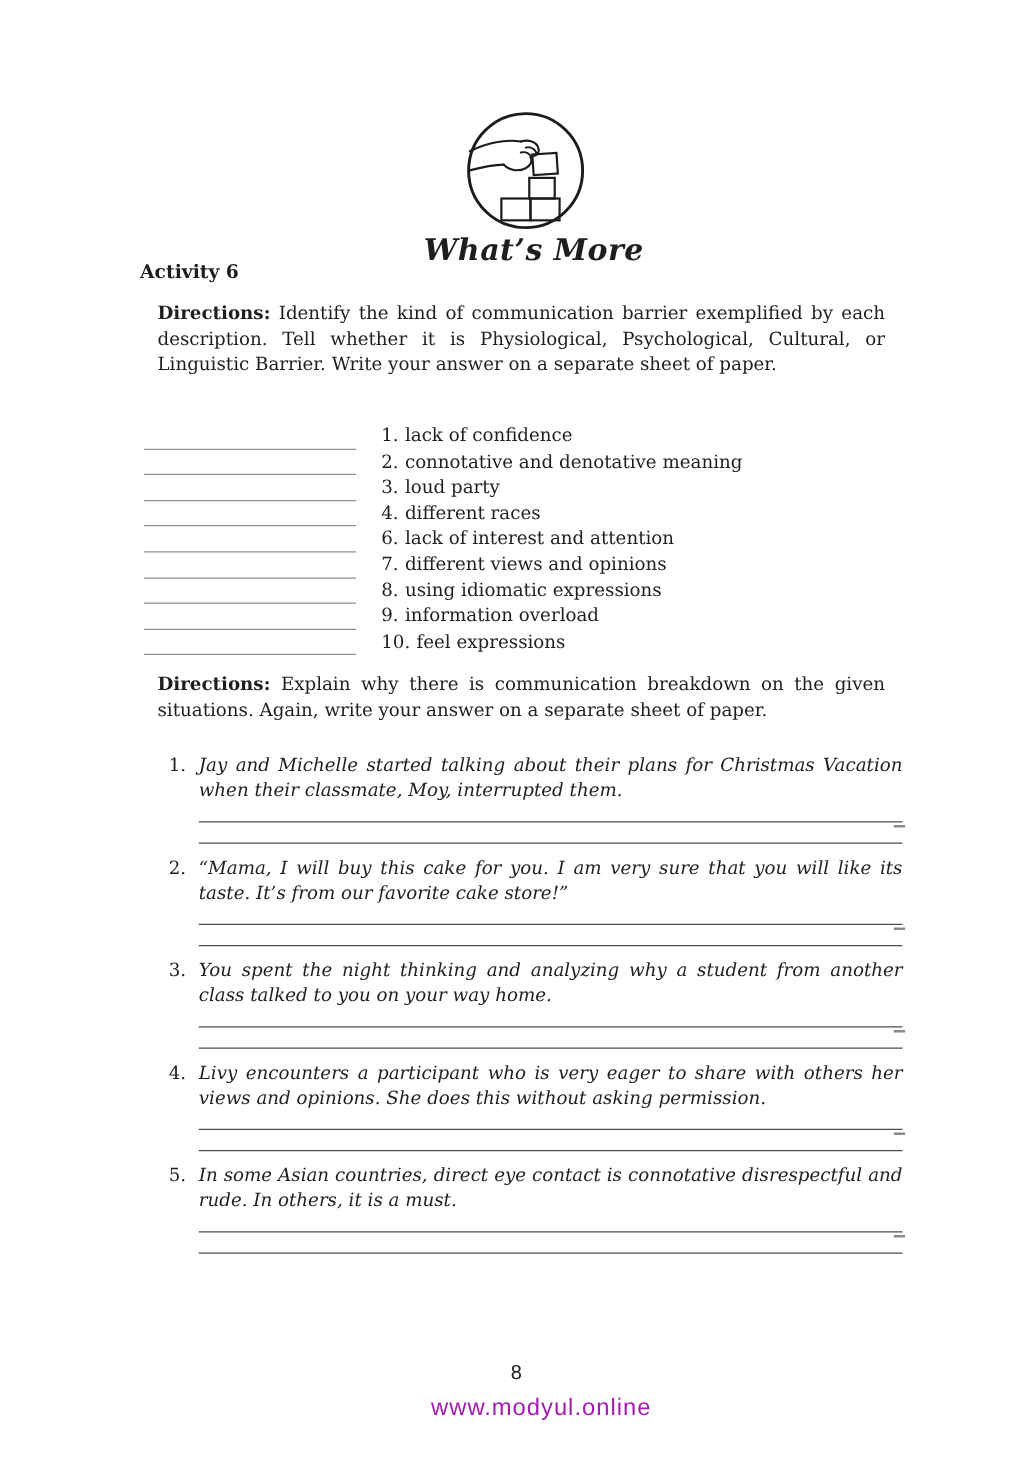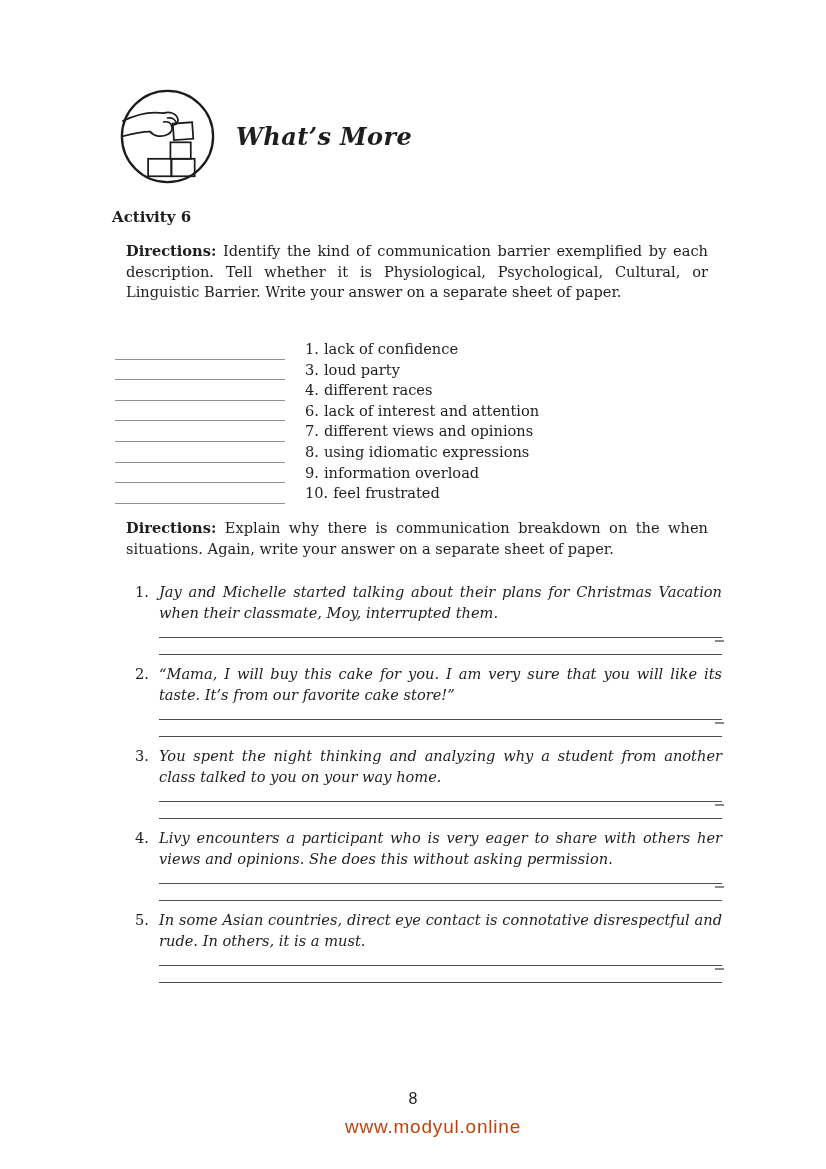--- a/index.html
+++ b/index.html
@@ -8,21 +8,21 @@
     width: 826px;
     height: 1169px;
     background: #ffffff;
     font-family: "DejaVu Serif", serif;
     color: #1e1e1e;
     overflow: hidden;
   }
   .content { padding: 0 104px 0 112px; }
 
   
-  .header { display: flex; align-items: center; margin-top: 88px; height: 97px; }
+  .header { display: flex; align-items: center; margin-top: 88px; height: 97px; flex-direction: column; }
   .icon-wrap { width: 97px; height: 97px; flex: none; margin-left: 7px; }
   .icon-wrap svg { width: 100%; height: 100%; display: block; }
   .page-title {
     margin-left: 20px;
     font-size: 24px;
     font-weight: bold;
     font-style: italic;
     letter-spacing: 0.4px;
   }
 
@@ -68,21 +68,21 @@
   .page-num {
     position: absolute; top: 1090px; left: 0; right: 0;
     text-align: center;
     font-family: "Liberation Sans", sans-serif;
     font-size: 16px; color: #1e1e1e;
   }
   .watermark {
     position: absolute; top: 1116px; left: 0; right: 0;
     text-align: center;
     font-family: "Liberation Sans", sans-serif;
-    font-size: 19px; color: #c2410c; letter-spacing: 0.8px; margin-left: 40px;
+    font-size: 19px; color: #a21caf; letter-spacing: 0.8px; margin-left: 40px;
   }
 </style>
 </head>
 <body>
 
 <div class="page">
   <div class="content">
 
     <div class="header">
       <div class="icon-wrap">
@@ -105,20 +105,24 @@
 
     <div class="act-heading">Activity 6</div>
     <p class="directions"><span class="dir-label">Directions:</span> <span>Identify the kind of communication barrier exemplified by each description.  Tell whether it is Physiological, Psychological, Cultural, or Linguistic Barrier.  Write your answer on a separate sheet of paper.</span></p>
 
     <div class="a1-list">
   <div class="a1-row">
     <span class="a1-blank"></span>
     <span class="a1-text"><span class="num">1.</span><span>lack of confidence</span></span>
   </div>
 
+  <div class="a1-row">
+    <span class="a1-blank"></span>
+    <span class="a1-text"><span class="num">2.</span><span>connotative and denotative meaning</span></span>
+  </div>
 
   <div class="a1-row">
     <span class="a1-blank"></span>
     <span class="a1-text"><span class="num">3.</span><span>loud party</span></span>
   </div>
 
   <div class="a1-row">
     <span class="a1-blank"></span>
     <span class="a1-text"><span class="num">4.</span><span>different races</span></span>
   </div>
@@ -139,25 +143,25 @@
     <span class="a1-text"><span class="num">8.</span><span>using idiomatic expressions</span></span>
   </div>
 
   <div class="a1-row">
     <span class="a1-blank"></span>
     <span class="a1-text"><span class="num">9.</span><span>information overload</span></span>
   </div>
 
   <div class="a1-row">
     <span class="a1-blank"></span>
-    <span class="a1-text"><span class="num">10.</span><span>feel frustrated</span></span>
+    <span class="a1-text"><span class="num">10.</span><span>feel expressions</span></span>
   </div>
 </div>
 
-    <p class="directions"><span class="dir-label">Directions:</span> <span>Explain why there is communication breakdown on the when situations.  Again, write your answer on a separate sheet of paper.</span></p>
+    <p class="directions"><span class="dir-label">Directions:</span> <span>Explain why there is communication breakdown on the given situations.  Again, write your answer on a separate sheet of paper.</span></p>
 
     <div class="a2-wrap">
   <div class="a2-item">
     <div class="a2-row">
       <span class="a2-num">1.</span>
       <span class="a2-text">Jay and Michelle started talking about their plans for Christmas Vacation when their classmate, Moy, interrupted them.</span>
     </div>
     <div class="answer-line l1"></div>
     <div class="answer-line l2"></div>
   </div>

